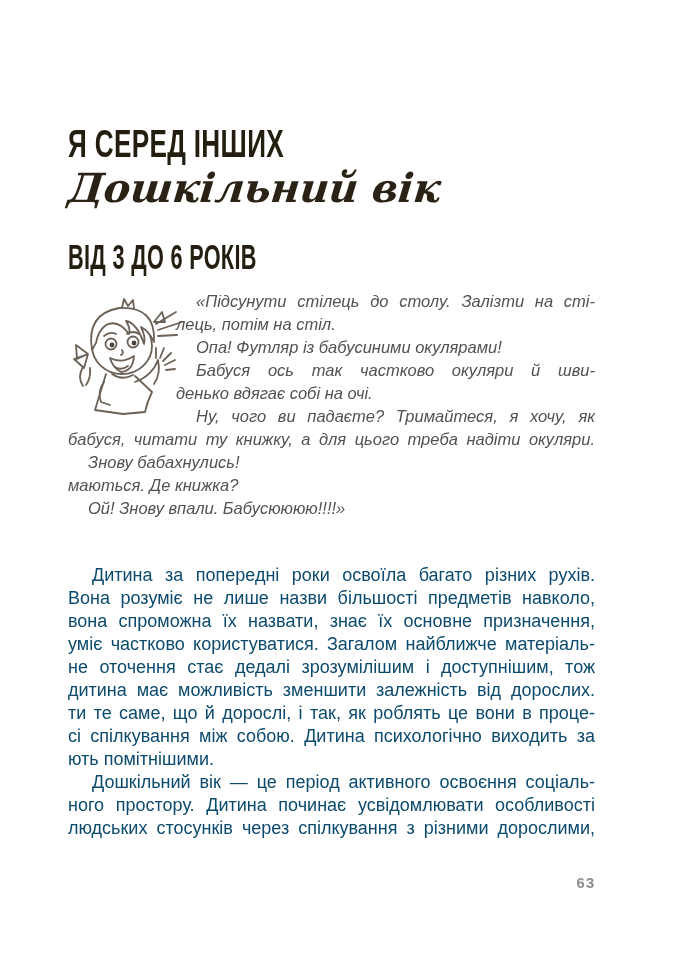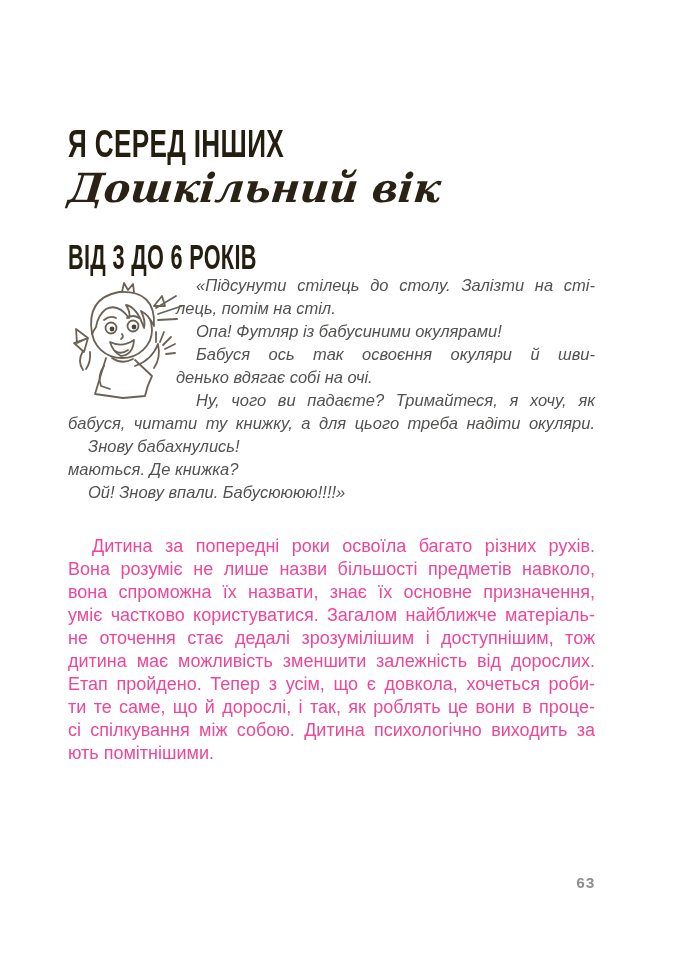--- a/index.html
+++ b/index.html
@@ -20,30 +20,30 @@
     font-size:40px; line-height:1.2; color:#2a2315; white-space:nowrap;
     transform:skewX(-6deg); transform-origin:left bottom;
   }
   .age-heading {
     position:absolute; left:68px; top:239px; margin:0;
     font-size:35px; line-height:1.05; font-weight:700; color:#241e10;
     letter-spacing:0.5px; white-space:nowrap;
     transform:scaleX(0.62); transform-origin:left top;
   }
   .quote-block {
-    position:absolute; left:68px; top:274px; width:527px;
+    position:absolute; left:68px; top:290px; width:527px;
     font-style:italic; font-size:16.5px; line-height:23px; color:#545250;
   }
   .illustration-float {
     float:left; width:108px; height:136px; position:relative;
   }
   .illustration-float svg { position:absolute; left:-4px; top:2px; overflow:visible; }
   .body-block {
-    position:absolute; left:68px; top:535px; width:527px;
-    font-size:18px; line-height:23px; color:#ec4899;
+    position:absolute; left:68px; top:564px; width:527px;
+    font-size:18px; line-height:23px; color:#0c4a6e;
   }
   .line { text-align:justify; text-align-last:justify; }
   .line.end { text-align-last:left; }
   .quote-block .line.ind { text-indent:20px; }
   .body-block .line.ind { text-indent:24px; }
   .page-number {
     position:absolute; left:68px; top:876px; width:527px;
     text-align:right; font-size:15px; font-weight:700; color:#8e8e8e;
     letter-spacing:0.5px;
     font-family:Liberation Mono, monospace;
@@ -98,40 +98,44 @@
           <path d="M71 90 Q88 84 94 68 M90 92 Q97 82 94 68"></path>
 
           <path d="M92 66 l0 -10 M96 66 l4 -10 M99 69 l8 -8 M101 73 l10 -5 M102 78 l9 -1"></path>
         </g>
       </svg>
     </div>
     <div>
         <div class="line ind">«Підсунути стілець до столу. Залізти на сті-</div>
         <div class="line end">лець, потім на стіл.</div>
         <div class="line ind end">Опа! Футляр із бабусиними окулярами!</div>
-        <div class="line ind">Бабуся ось так освоєння окуляри й шви-</div>
+        <div class="line ind">Бабуся ось так частково окуляри й шви-</div>
         <div class="line end">денько вдягає собі на очі.</div>
         <div class="line ind">Ну, чого ви падаєте? Тримайтеся, я хочу, як</div>
         <div class="line">бабуся, читати ту книжку, а для цього треба надіти окуляри.</div>
         <div class="line ind end">Знову бабахнулись!</div>
         <div class="line end">маються. Де книжка?</div>
         <div class="line ind end">Ой! Знову впали. Бабусюююю!!!!»</div>
       </div>
   </section>
 
   <section class="body-block">
     <div>
         <div class="line ind">Дитина за попередні роки освоїла багато різних рухів.</div>
         <div class="line">Вона розуміє не лише назви більшості предметів навколо,</div>
         <div class="line">вона спроможна їх назвати, знає їх основне призначення,</div>
         <div class="line">уміє частково користуватися. Загалом найближче матеріаль-</div>
         <div class="line">не оточення стає дедалі зрозумілішим і доступнішим, тож</div>
         <div class="line">дитина має можливість зменшити залежність від дорослих.</div>
-        <div class="line">Етап пройдено. Тепер з усім, що є довкола, хочеться роби-</div>
         <div class="line">ти те саме, що й дорослі, і так, як роблять це вони в проце-</div>
         <div class="line">сі спілкування між собою. Дитина психологічно виходить за</div>
         <div class="line end">ють помітнішими.</div>
+      </div>
+    <div>
+        <div class="line ind">Дошкільний вік — це період активного освоєння соціаль-</div>
+        <div class="line">ного простору. Дитина починає усвідомлювати особливості</div>
+        <div class="line">людських стосунків через спілкування з різними дорослими,</div>
       </div>
   </section>
 
   <div class="page-number">63</div>
 
 </div>
 
 </body></html>

